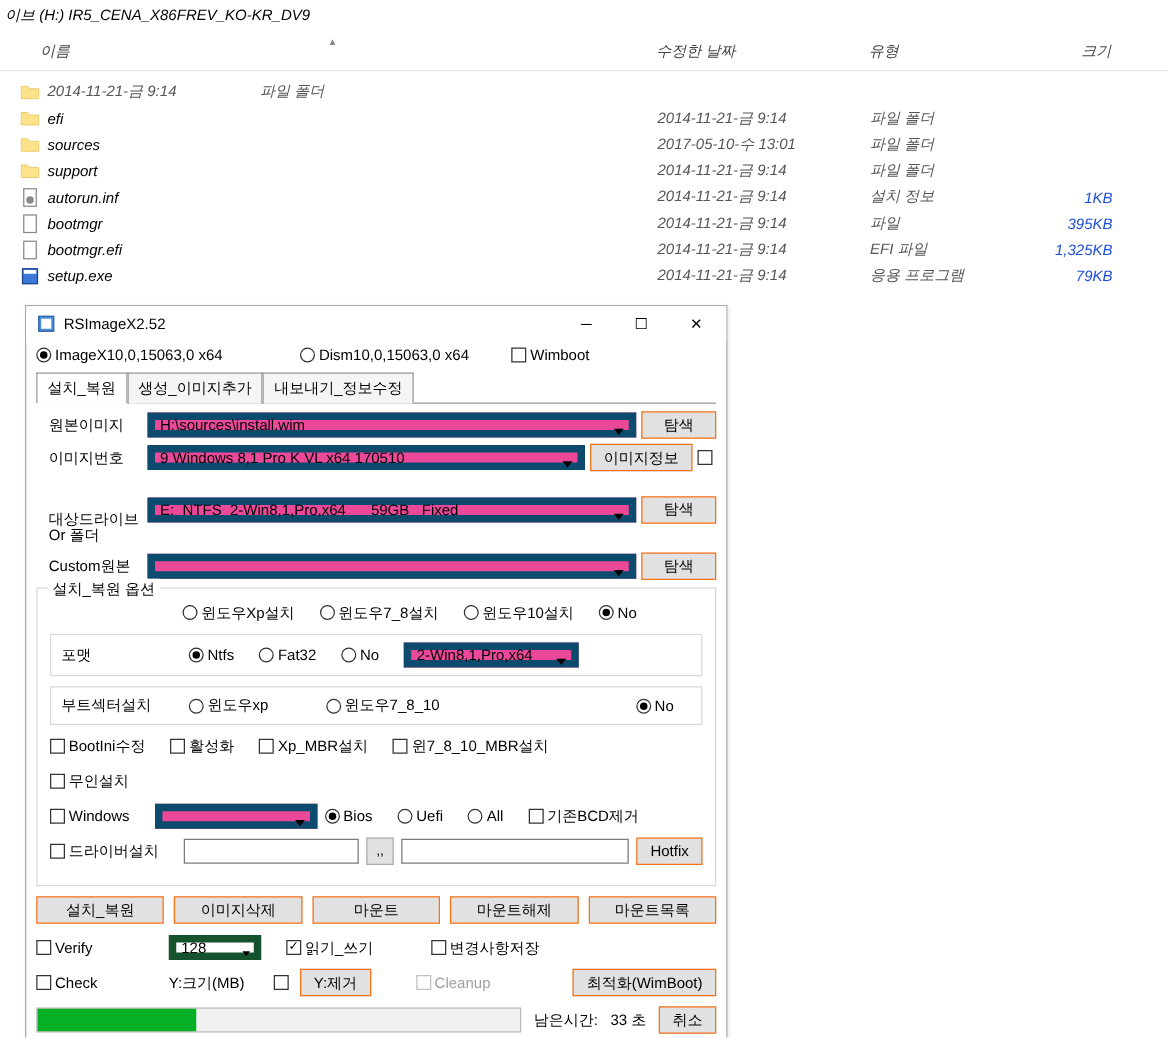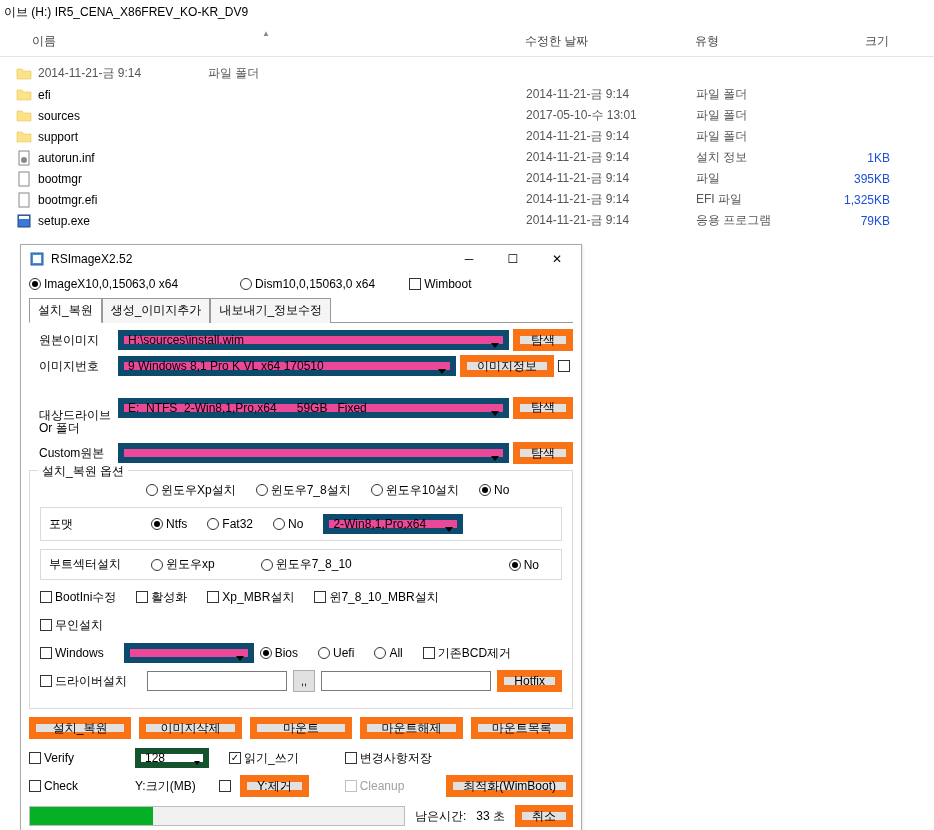--- a/index.html
+++ b/index.html
@@ -1,18 +1,18 @@
 <!DOCTYPE html>
 <html><head>
 <meta charset="utf-8">
 <style>
 * { box-sizing: border-box; margin: 0; padding: 0; font-family: "Malgun Gothic", "Segoe UI", sans-serif; font-size: 12px; }
 body { background: #fff; width: 934px; height: 830px; position: relative; overflow: hidden; }
 
-.explorer { position: absolute; top: 0; left: 0; right: 0; }
+.explorer { position: absolute; top: 0; left: 0; right: 0; font-style: italic; }
 .path-bar { padding: 4px 4px 6px 4px; color: #000; font-size: 12px; }
 .column-headers { display: flex; border-bottom: 1px solid #e5e5e5; padding: 6px 0; color: #444; position: relative; }
 .col-name { width: 525px; padding-left: 32px; }
 .col-date { width: 170px; }
 .col-type { width: 114px; }
 .col-size { width: 100px; text-align: right; padding-right: 20px; }
 .sort-arrow { position: absolute; left: 262px; top: 2px; color: #888; font-size: 8px; }
 .file-list { padding-top: 6px; }
 .file-row { display: flex; align-items: center; height: 21px; padding-left: 16px; }
 .file-icon { width: 16px; height: 16px; margin-right: 6px; display: inline-flex; align-items: center; justify-content: center; }
@@ -39,21 +39,21 @@
 
 .tabs { display: flex; border-bottom: 1px solid #999; margin-bottom: 6px; }
 .tab { padding: 3px 8px; border: 1px solid #999; border-bottom: none; margin-right: 0; background: #fff; position: relative; top: 1px; cursor: pointer; }
 .tab.active { background: #fff; border-bottom: 1px solid #fff; }
 .tab:not(.active) { background: #f5f5f5; }
 
 .form-row { display: flex; align-items: center; margin-bottom: 4px; gap: 4px; }
 .form-label { width: 85px; padding-left: 10px; }
 .combo { flex: 1; height: 20px; border: 6px solid #0c4a6e; background: #ec4899; display: flex; align-items: center; padding: 0 4px; position: relative; }
 .combo::after { content: ""; position: absolute; right: 4px; top: 7px; border-left: 4px solid transparent; border-right: 4px solid transparent; border-top: 5px solid #000; }
-.btn { height: 22px; padding: 0 10px; border: 7px solid #f97316; background: #e1e1e1; cursor: pointer; display: inline-flex; align-items: center; justify-content: center; min-width: 60px; }
+.btn { height: 22px; padding: 0 10px; border: 1px solid #f97316; background: #e1e1e1; cursor: pointer; display: inline-flex; align-items: center; justify-content: center; min-width: 60px; }
 
 .fieldset { border: 1px solid #d9d9d9; padding: 8px 10px 10px 10px; margin: 6px 0; position: relative; }
 .legend { position: absolute; top: -8px; left: 8px; background: #fff; padding: 0 4px; font-size: 12px; }
 .opt-row { display: flex; align-items: center; margin-bottom: 6px; min-height: 22px; gap: 6px; }
 .opt-row .spacer-w { width: 100px; }
 .box-border { border: 1px solid #d9d9d9; padding: 6px 8px; margin-bottom: 6px; }
 .inline-radio { display: inline-flex; align-items: center; margin-right: 14px; }
 .inline-check { display: inline-flex; align-items: center; margin-right: 14px; }
 
 .action-btns { display: flex; gap: 8px; margin: 8px 0; }

